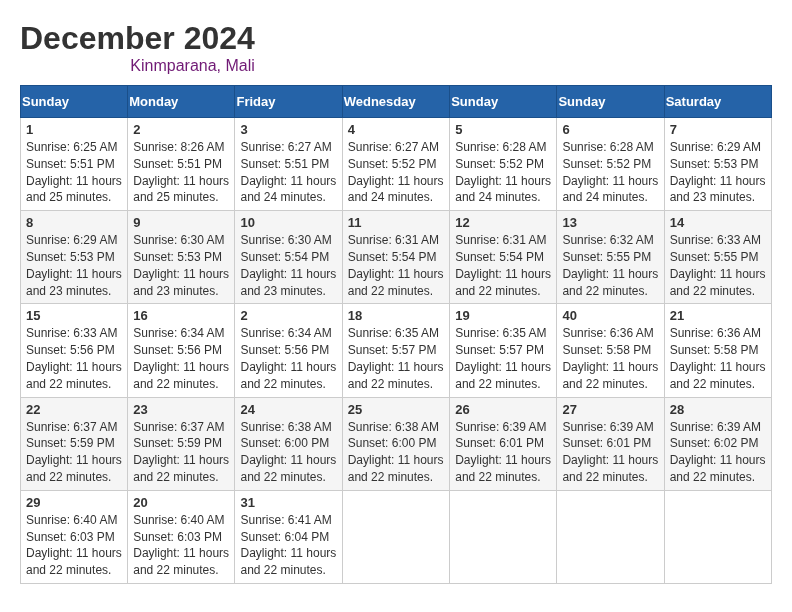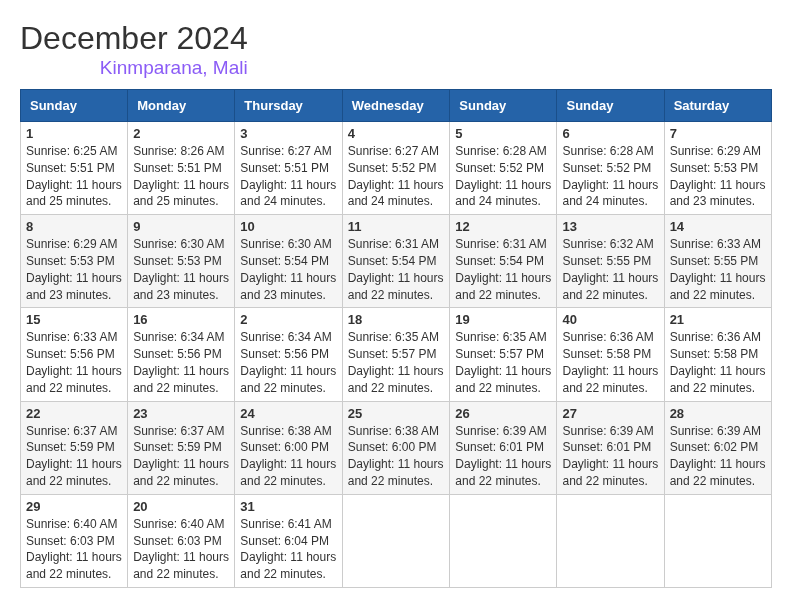--- a/index.html
+++ b/index.html
@@ -32,36 +32,36 @@
     .logo-icon {
       width: 30px;
       height: 30px;
       margin-right: 4px;
     }
     .title-area {
       text-align: right;
     }
     .month-title {
       font-size: 32px;
-      font-weight: normal;
+      font-weight: bold;
       color: #333;
     }
     .location-title {
-      font-size: 19px;
-      color: #8b5cf6;
+      font-size: 16px;
+      color: #701a75;
     }
     .calendar-table {
       width: 100%;
       border-collapse: collapse;
       font-size: 11px;
     }
     .calendar-table th {
       background: #2563a8;
       color: #fff;
-      padding: 8px 9px;
+      padding: 8px 1px;
       text-align: left;
       font-size: 13px;
       font-weight: bold;
       border: 1px solid #1a4f8a;
     }
     .calendar-table td {
       border: 1px solid #ccc;
       vertical-align: top;
       padding: 4px 5px;
       width: 108px;
@@ -95,21 +95,21 @@
     <div class="month-title">December 2024</div>
     <div class="location-title">Kinmparana, Mali</div>
   </div>
 </div>
 
 <table class="calendar-table">
   <thead>
     <tr>
     <th>Sunday</th>
         <th>Monday</th>
-        <th>Thursday</th>
+        <th>Friday</th>
         <th>Wednesday</th>
         <th>Sunday</th>
         <th>Sunday</th>
         <th>Saturday</th>
       </tr>
   </thead>
   <tbody id="calendar-body">
   <tr>
         <td>
           <span class="day-number">1</span>

